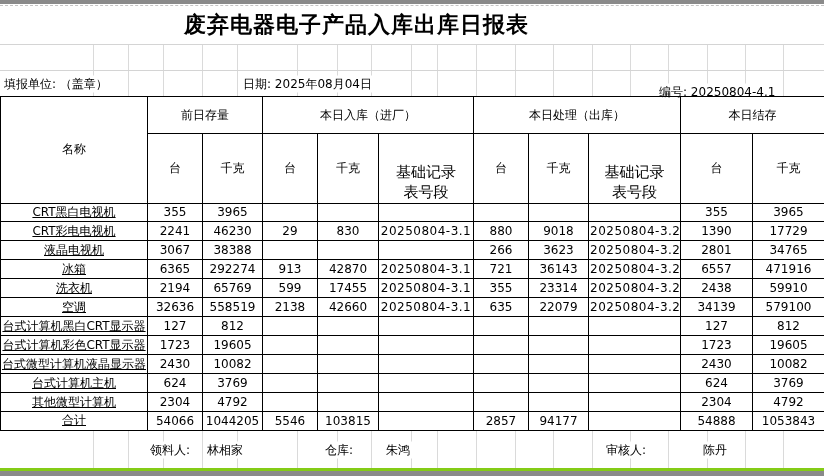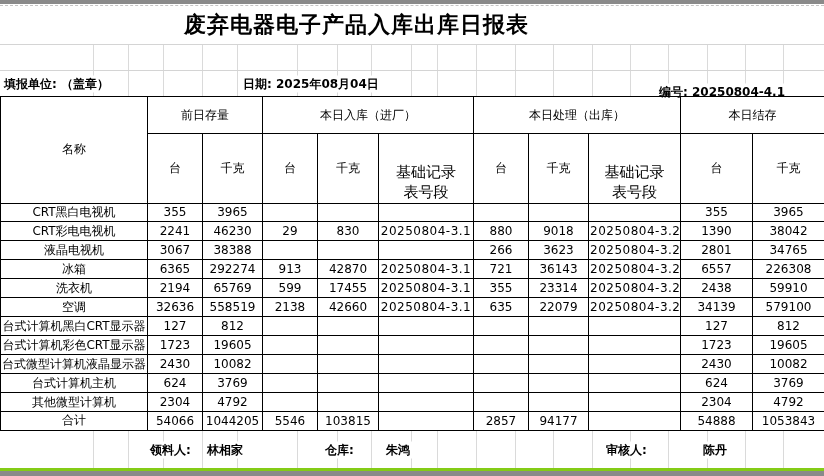--- a/index.html
+++ b/index.html
@@ -8,21 +8,21 @@
     font-family:"DejaVu Sans","Liberation Sans",sans-serif;color:#000;
     overflow:hidden;margin:0 auto;
   }
   .topbar{position:absolute;top:0;left:0;width:824px;height:4px;background:#8a8a8a;}
   .pagedash{position:absolute;top:5px;left:0;width:824px;height:0;border-top:1px dashed #c4c4c4;}
   .title-band{
     position:absolute;top:6px;left:0;width:713px;height:38px;
     display:flex;align-items:center;justify-content:center;
     font-size:22px;font-weight:bold;letter-spacing:1px;white-space:nowrap;
   }
-  .gridband{position:absolute;left:0;width:824px;font-weight:bold;}
+  .gridband{position:absolute;left:0;width:824px;}
   .band-a{top:44px;height:26px;border-top:1px solid #d4d4d4;}
   .band-b{top:70px;height:26px;border-top:1px solid #d4d4d4;font-size:12px;}
   .band-b span{position:absolute;top:50%;transform:translateY(-50%);white-space:nowrap;background:#fff;padding:0 2px;}
   .meta-unit{left:2px;}
   .meta-date{left:241px;}
   .meta-serial{left:657px;margin-top:8px;}
   .gl{position:absolute;top:0;bottom:0;width:1px;background:#dadada;}
   table.report{
     position:absolute;top:96px;left:0;width:824px;height:335px;
     border-collapse:collapse;table-layout:fixed;
@@ -30,21 +30,21 @@
   table.report th,table.report td{
     border:1px solid #000;padding:0 1px;text-align:center;vertical-align:middle;
     font-weight:normal;overflow:hidden;white-space:nowrap;
   }
   table.report th{font-size:12px;}
   table.report td{font-size:12px;}
   thead tr.group-row{height:37px;}
   thead tr.sub-row{height:38px;}
   th.name-head{font-size:12px;}
   th.record-head span{display:inline-block;width:62px;white-space:normal;font-size:15px;line-height:1.35;margin-top:28px;}
-  td.item-name-cell{font-size:11px;}
+  td.item-name-cell{font-size:11px;text-decoration:underline;}
   td.in-record-cell,td.out-record-cell{font-size:10.5px;letter-spacing:0.5px;}
   .sig-band{
     position:absolute;top:431px;left:0;width:824px;height:37px;
     font-size:12px;border-bottom:4px solid #84cc16;
   }
   .sig-band span{position:absolute;top:50%;transform:translateY(-50%);white-space:nowrap;background:#fff;padding:0 2px;}
   .sig-picker-label{left:148px;}
   .sig-picker-name{left:205px;}
   .sig-warehouse-label{left:323px;}
   .sig-warehouse-name{left:384px;}
@@ -162,21 +162,21 @@
           <td class="item-name-cell">CRT彩电电视机</td>
           <td class="prev-units-cell">2241</td>
           <td class="prev-kg-cell">46230</td>
           <td class="in-units-cell">29</td>
           <td class="in-kg-cell">830</td>
           <td class="in-record-cell">20250804-3.1</td>
           <td class="out-units-cell">880</td>
           <td class="out-kg-cell">9018</td>
           <td class="out-record-cell">20250804-3.2</td>
           <td class="bal-units-cell">1390</td>
-          <td class="bal-kg-cell">38042</td>
+          <td class="bal-kg-cell">17729</td>
         </tr>
         <tr>
           <td class="item-name-cell">液晶电视机</td>
           <td class="prev-units-cell">3067</td>
           <td class="prev-kg-cell">38388</td>
           <td class="in-units-cell"></td>
           <td class="in-kg-cell"></td>
           <td class="in-record-cell"></td>
           <td class="out-units-cell">266</td>
           <td class="out-kg-cell">3623</td>
@@ -188,21 +188,21 @@
           <td class="item-name-cell">冰箱</td>
           <td class="prev-units-cell">6365</td>
           <td class="prev-kg-cell">292274</td>
           <td class="in-units-cell">913</td>
           <td class="in-kg-cell">42870</td>
           <td class="in-record-cell">20250804-3.1</td>
           <td class="out-units-cell">721</td>
           <td class="out-kg-cell">36143</td>
           <td class="out-record-cell">20250804-3.2</td>
           <td class="bal-units-cell">6557</td>
-          <td class="bal-kg-cell">226308</td>
+          <td class="bal-kg-cell">471916</td>
         </tr>
         <tr>
           <td class="item-name-cell">洗衣机</td>
           <td class="prev-units-cell">2194</td>
           <td class="prev-kg-cell">65769</td>
           <td class="in-units-cell">599</td>
           <td class="in-kg-cell">17455</td>
           <td class="in-record-cell">20250804-3.1</td>
           <td class="out-units-cell">355</td>
           <td class="out-kg-cell">23314</td>

